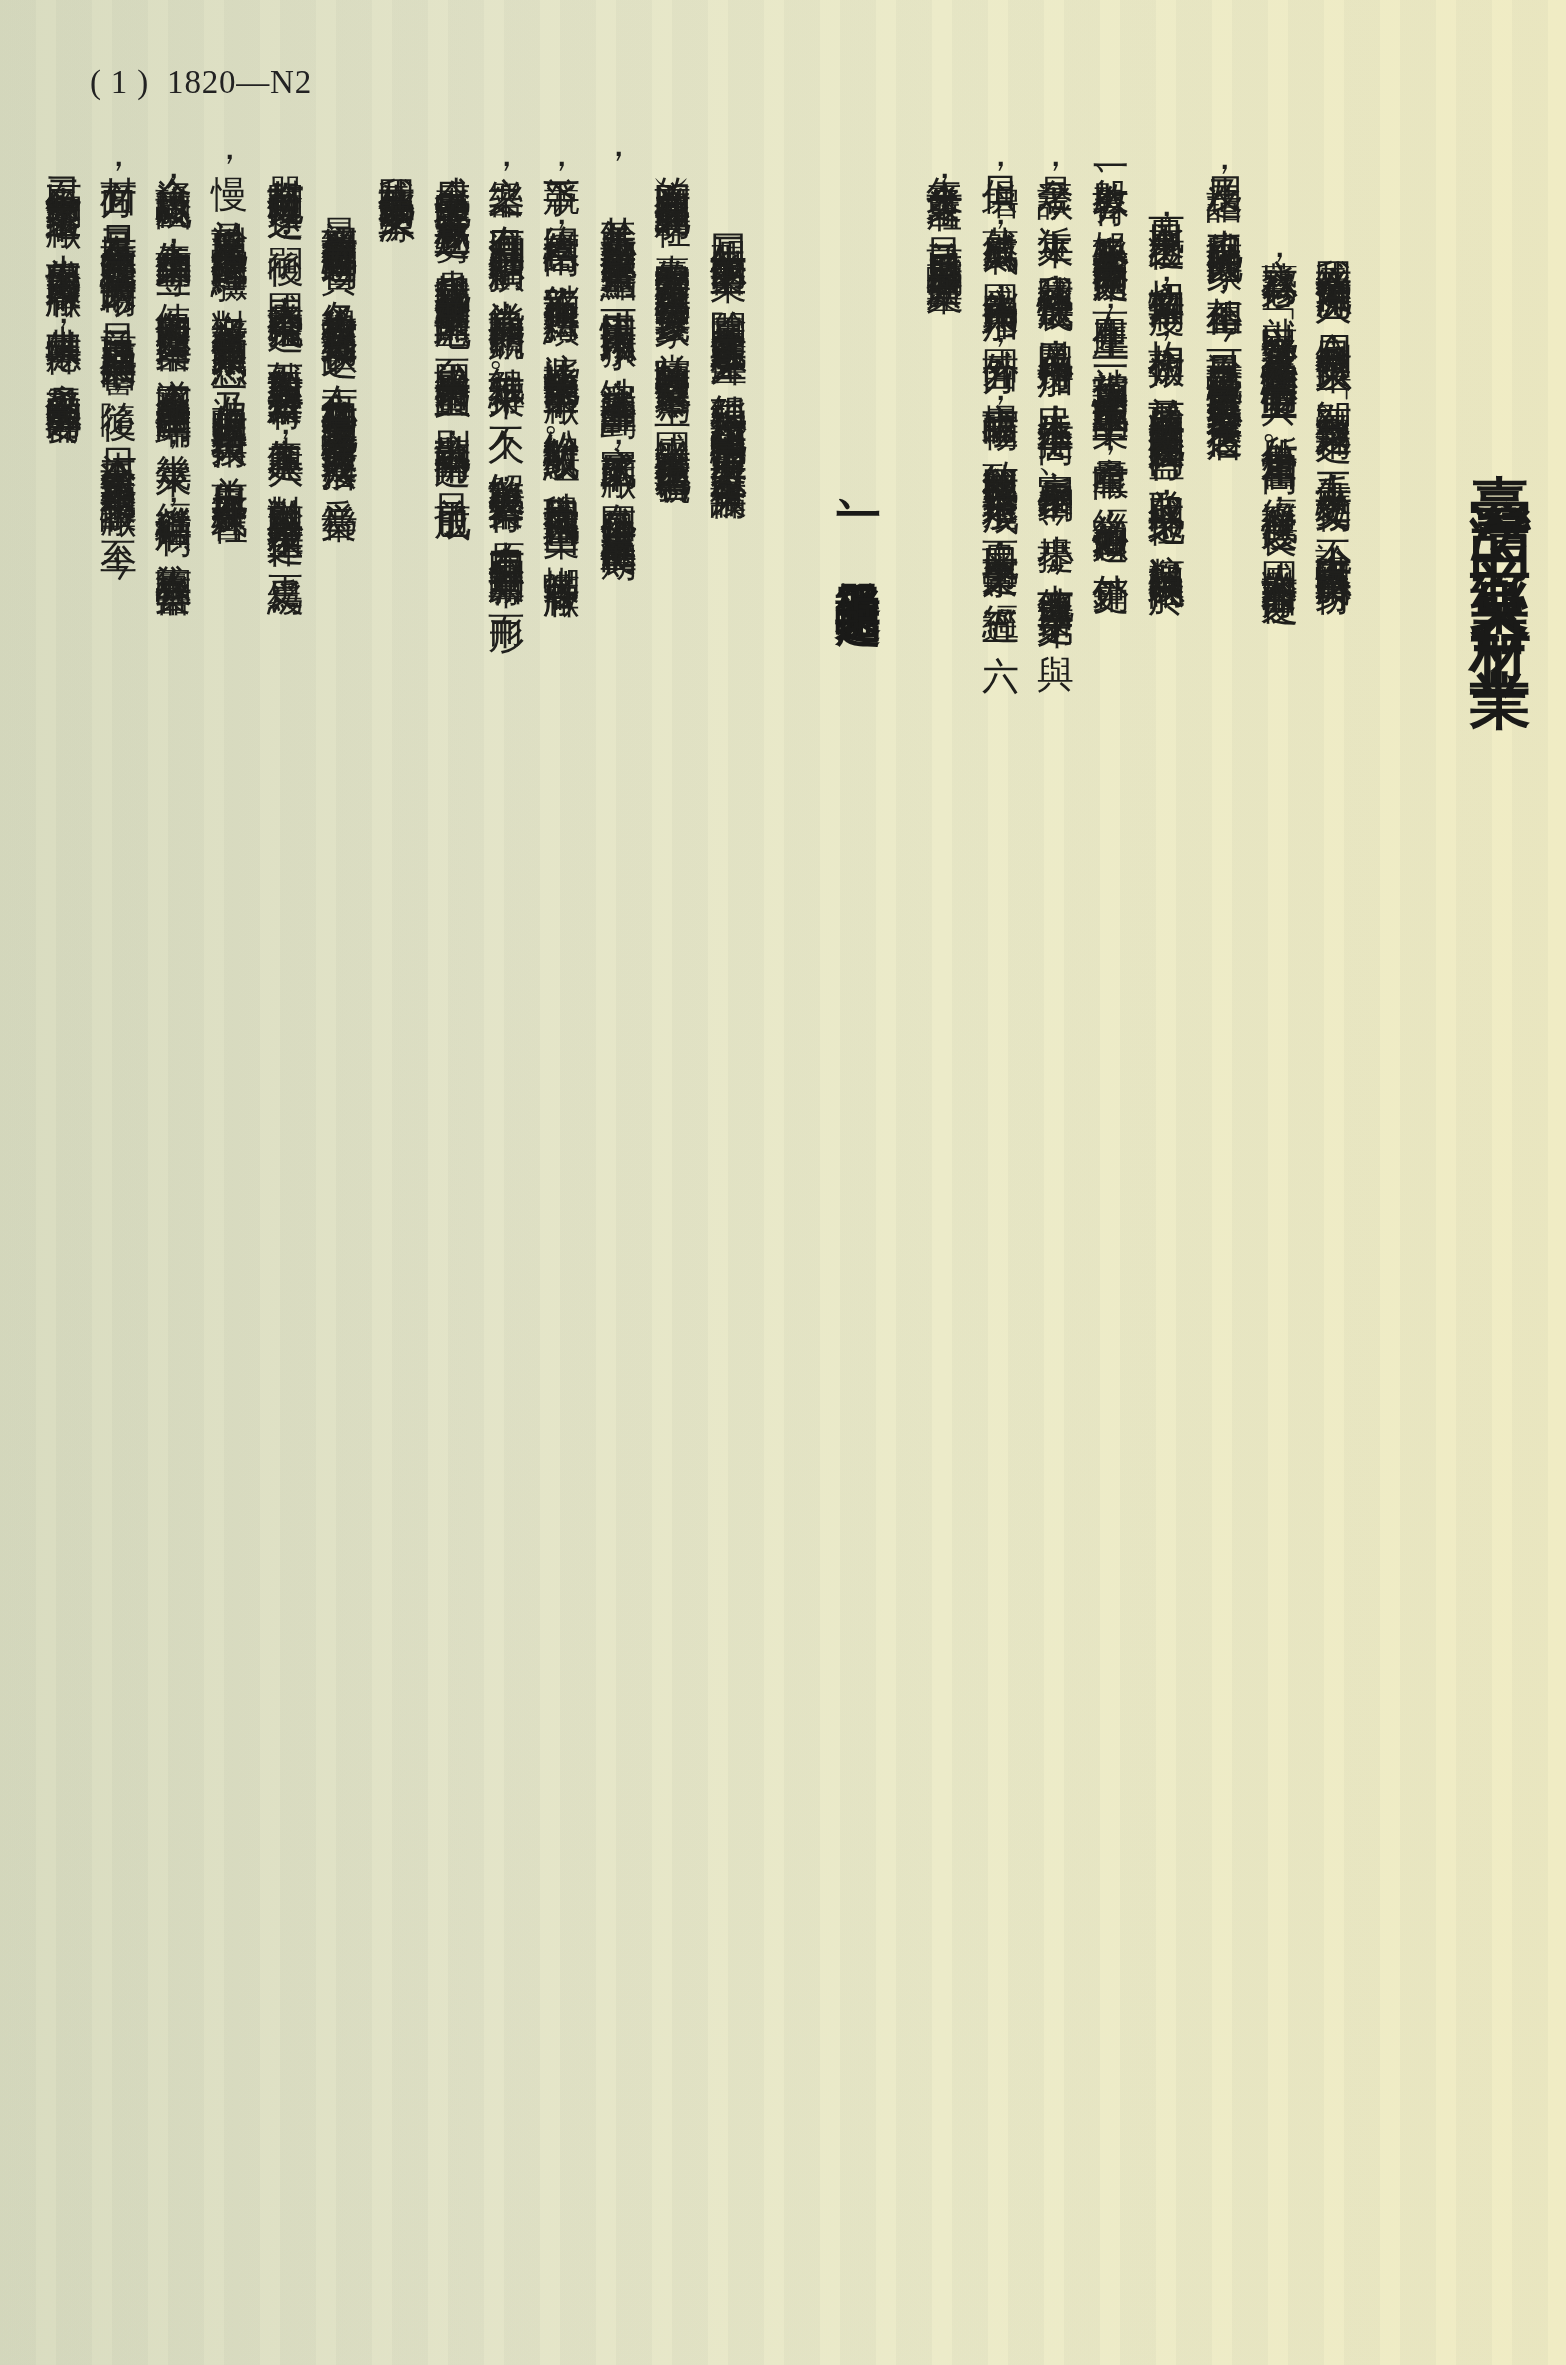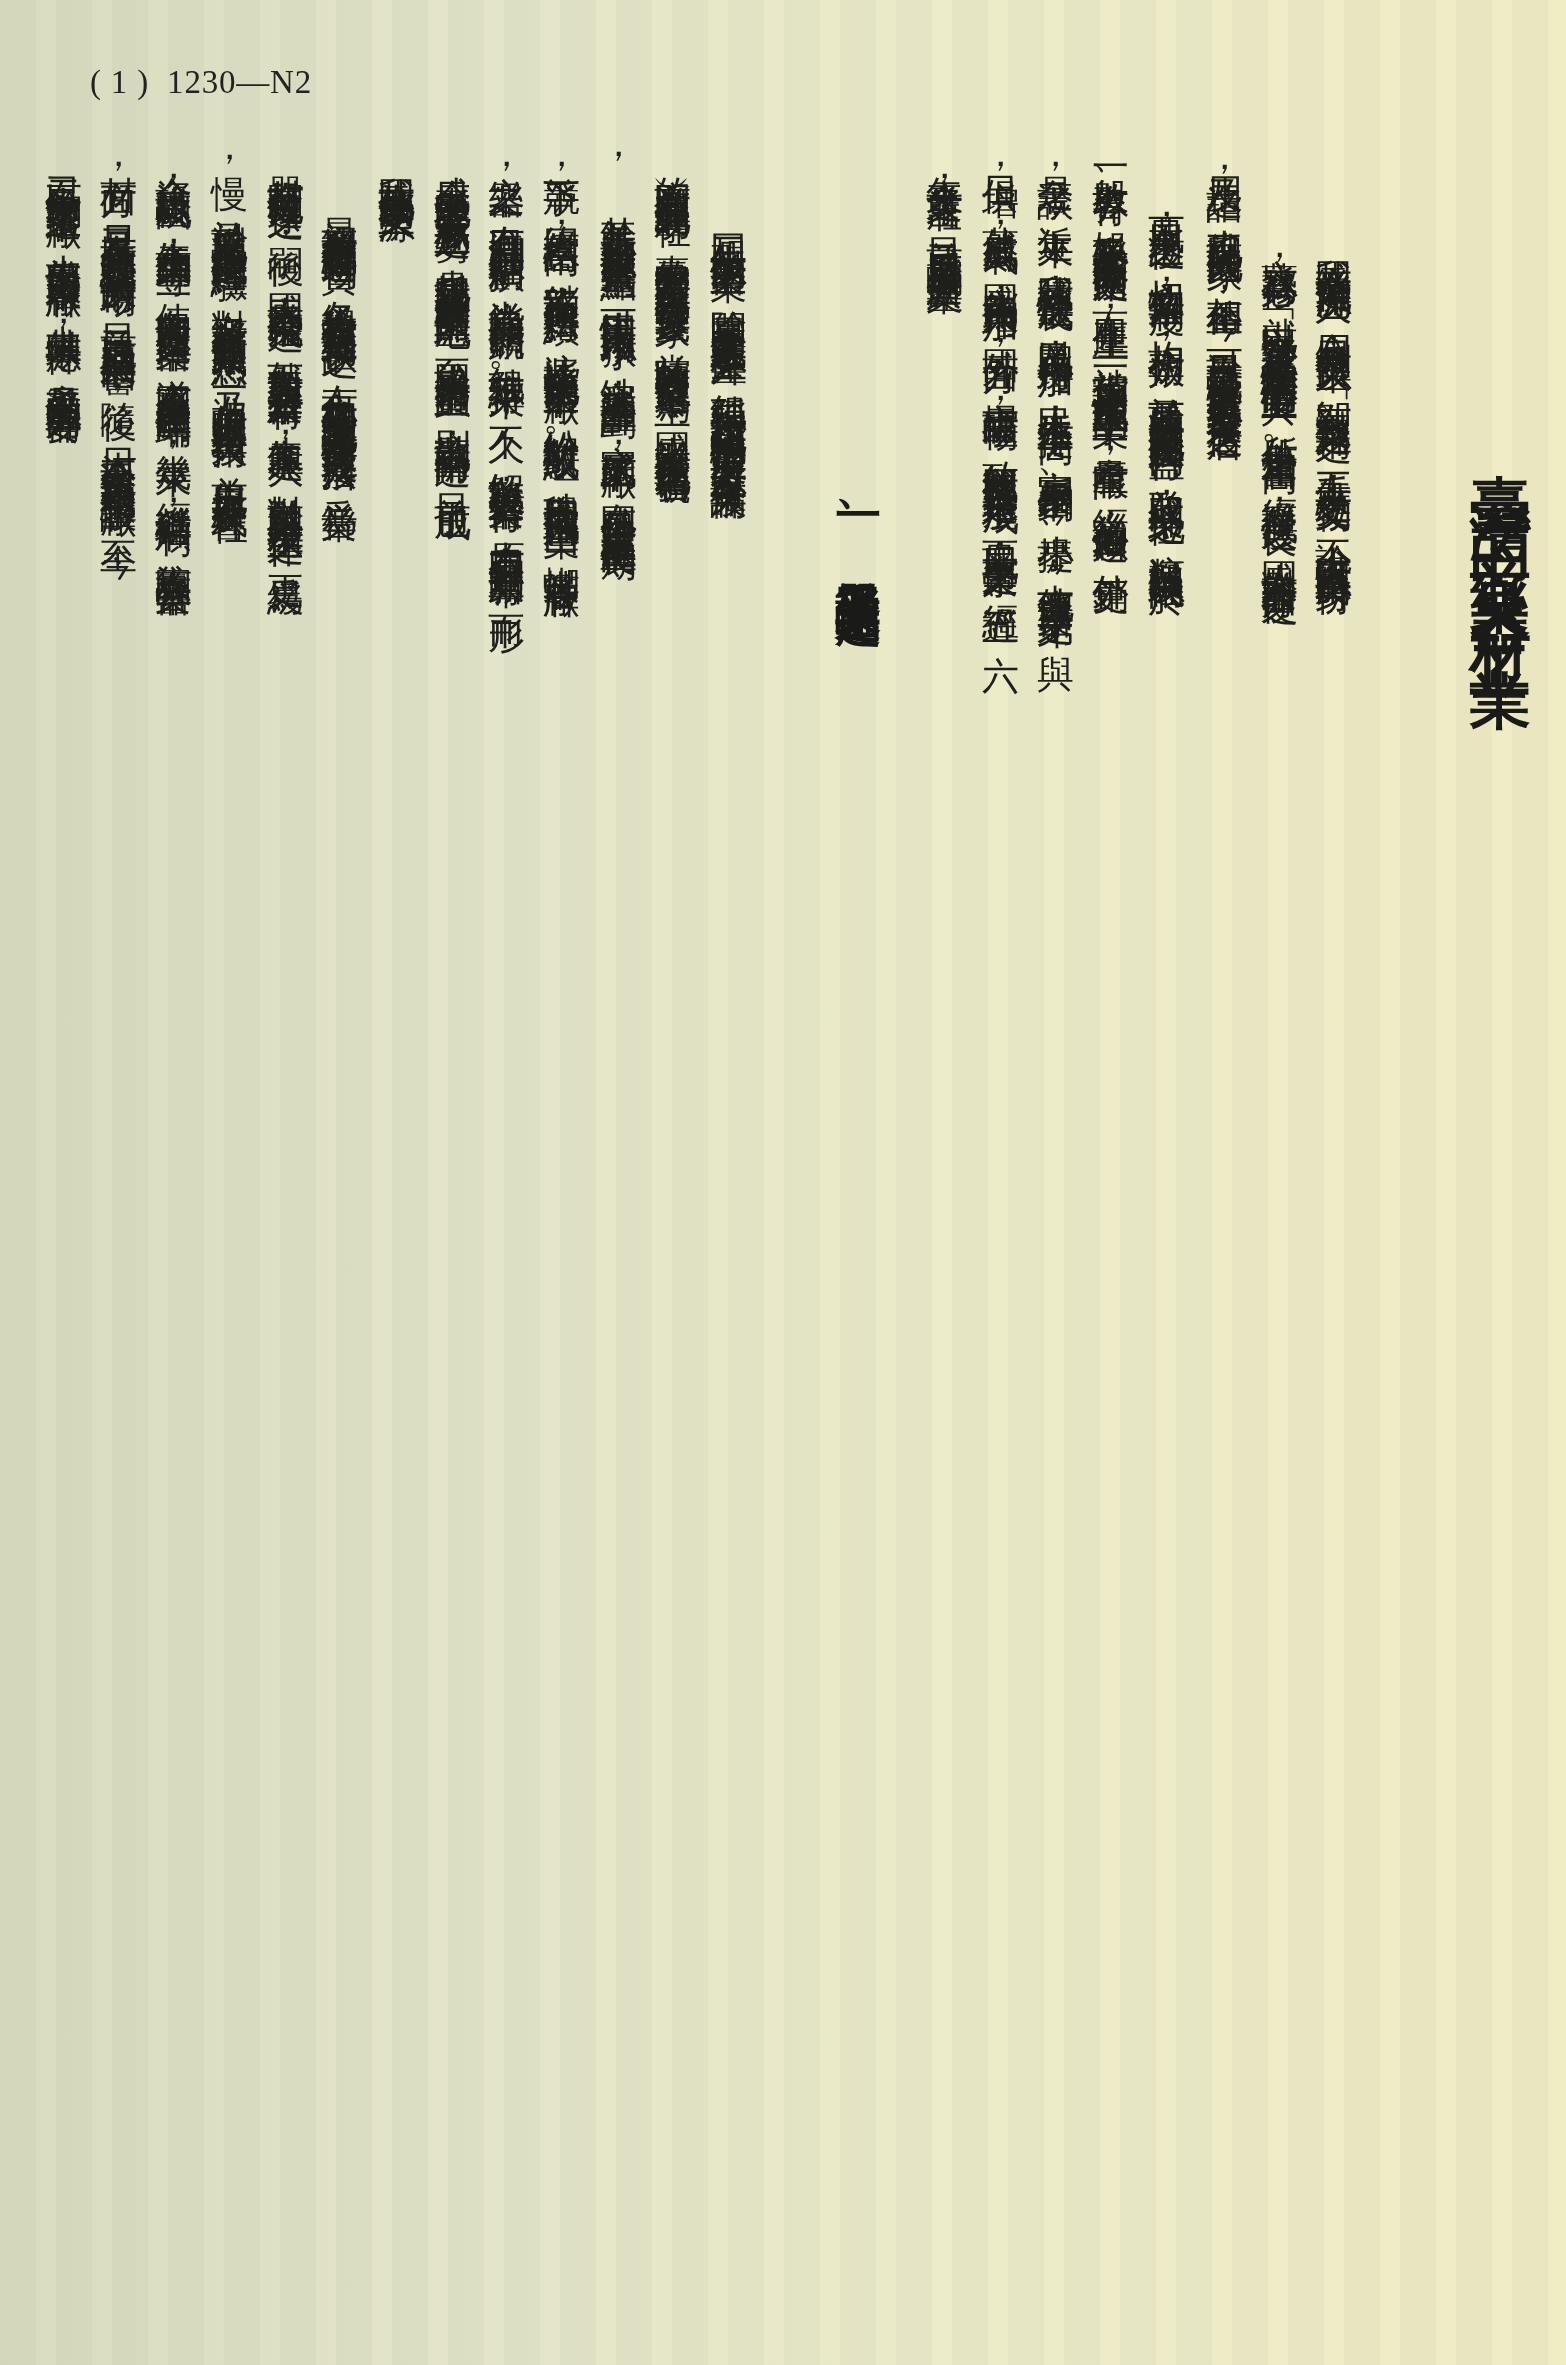--- a/index.html
+++ b/index.html
@@ -87,21 +87,21 @@
     pointer-events: none;
     background:
       repeating-linear-gradient(90deg, rgba(120,130,120,0.06) 0px, rgba(120,130,120,0.06) 36px, transparent 36px, transparent 56px);
   }
 </style>
 </head>
 <body>
 
 <div class="show-through"></div>
 
-<div class="page-header">( 1 )  1230—N2</div>
+<div class="page-header">( 1 )  1820—N2</div>
 
 <h1 class="title">臺灣的音樂器材工業</h1>
 
 <div class="col c1">我國音樂之流傳淵源已久，自周公制禮作樂以來，卽有「禮樂之邦」之稱。五千年來之歷史文物，不論士大夫階段以至於平民身份</div>
 <div class="col c2">六藝皆爲必修，就中以「音樂」被認爲是修心養性及陶冶心情的主要工具，所佔之份量相當高。經過歷代之改良，國人對於樂器方面之使</div>
 <div class="col c3">用及造詣，也就不同於其他國家，相傳至今，可說早已蘊藏著優良之特質以爲今日樂器工業發展之後盾。</div>
 <div class="col c4">西風東漸之後，一切文物典章制度，均相率仿效，於是西洋的音樂器材也開始在國內盛行，並取代國樂之地位，這類樂器以往均限於</div>
 <div class="col c5">一般教育界、娛樂界及少數富有的家庭使用，而在生產上，被當作一項副業性質或小型的手工業，產量有限，經常必須仰賴進口，外銷更</div>
 <div class="col c6">是奢談，近年來，我國經濟快速成長，以及國民所得增加，人民生活水準提高，家家戶戶學習鋼琴、小提琴、吉他等西洋樂器之子弟，與</div>
 <div class="col c7">日俱增，蔚然成爲風氣，國內銷路大爲增加，國外方面，市場需求暢旺，致使我國製造樂器之環境形成，而呈現空前之榮景，經過五、六</div>

